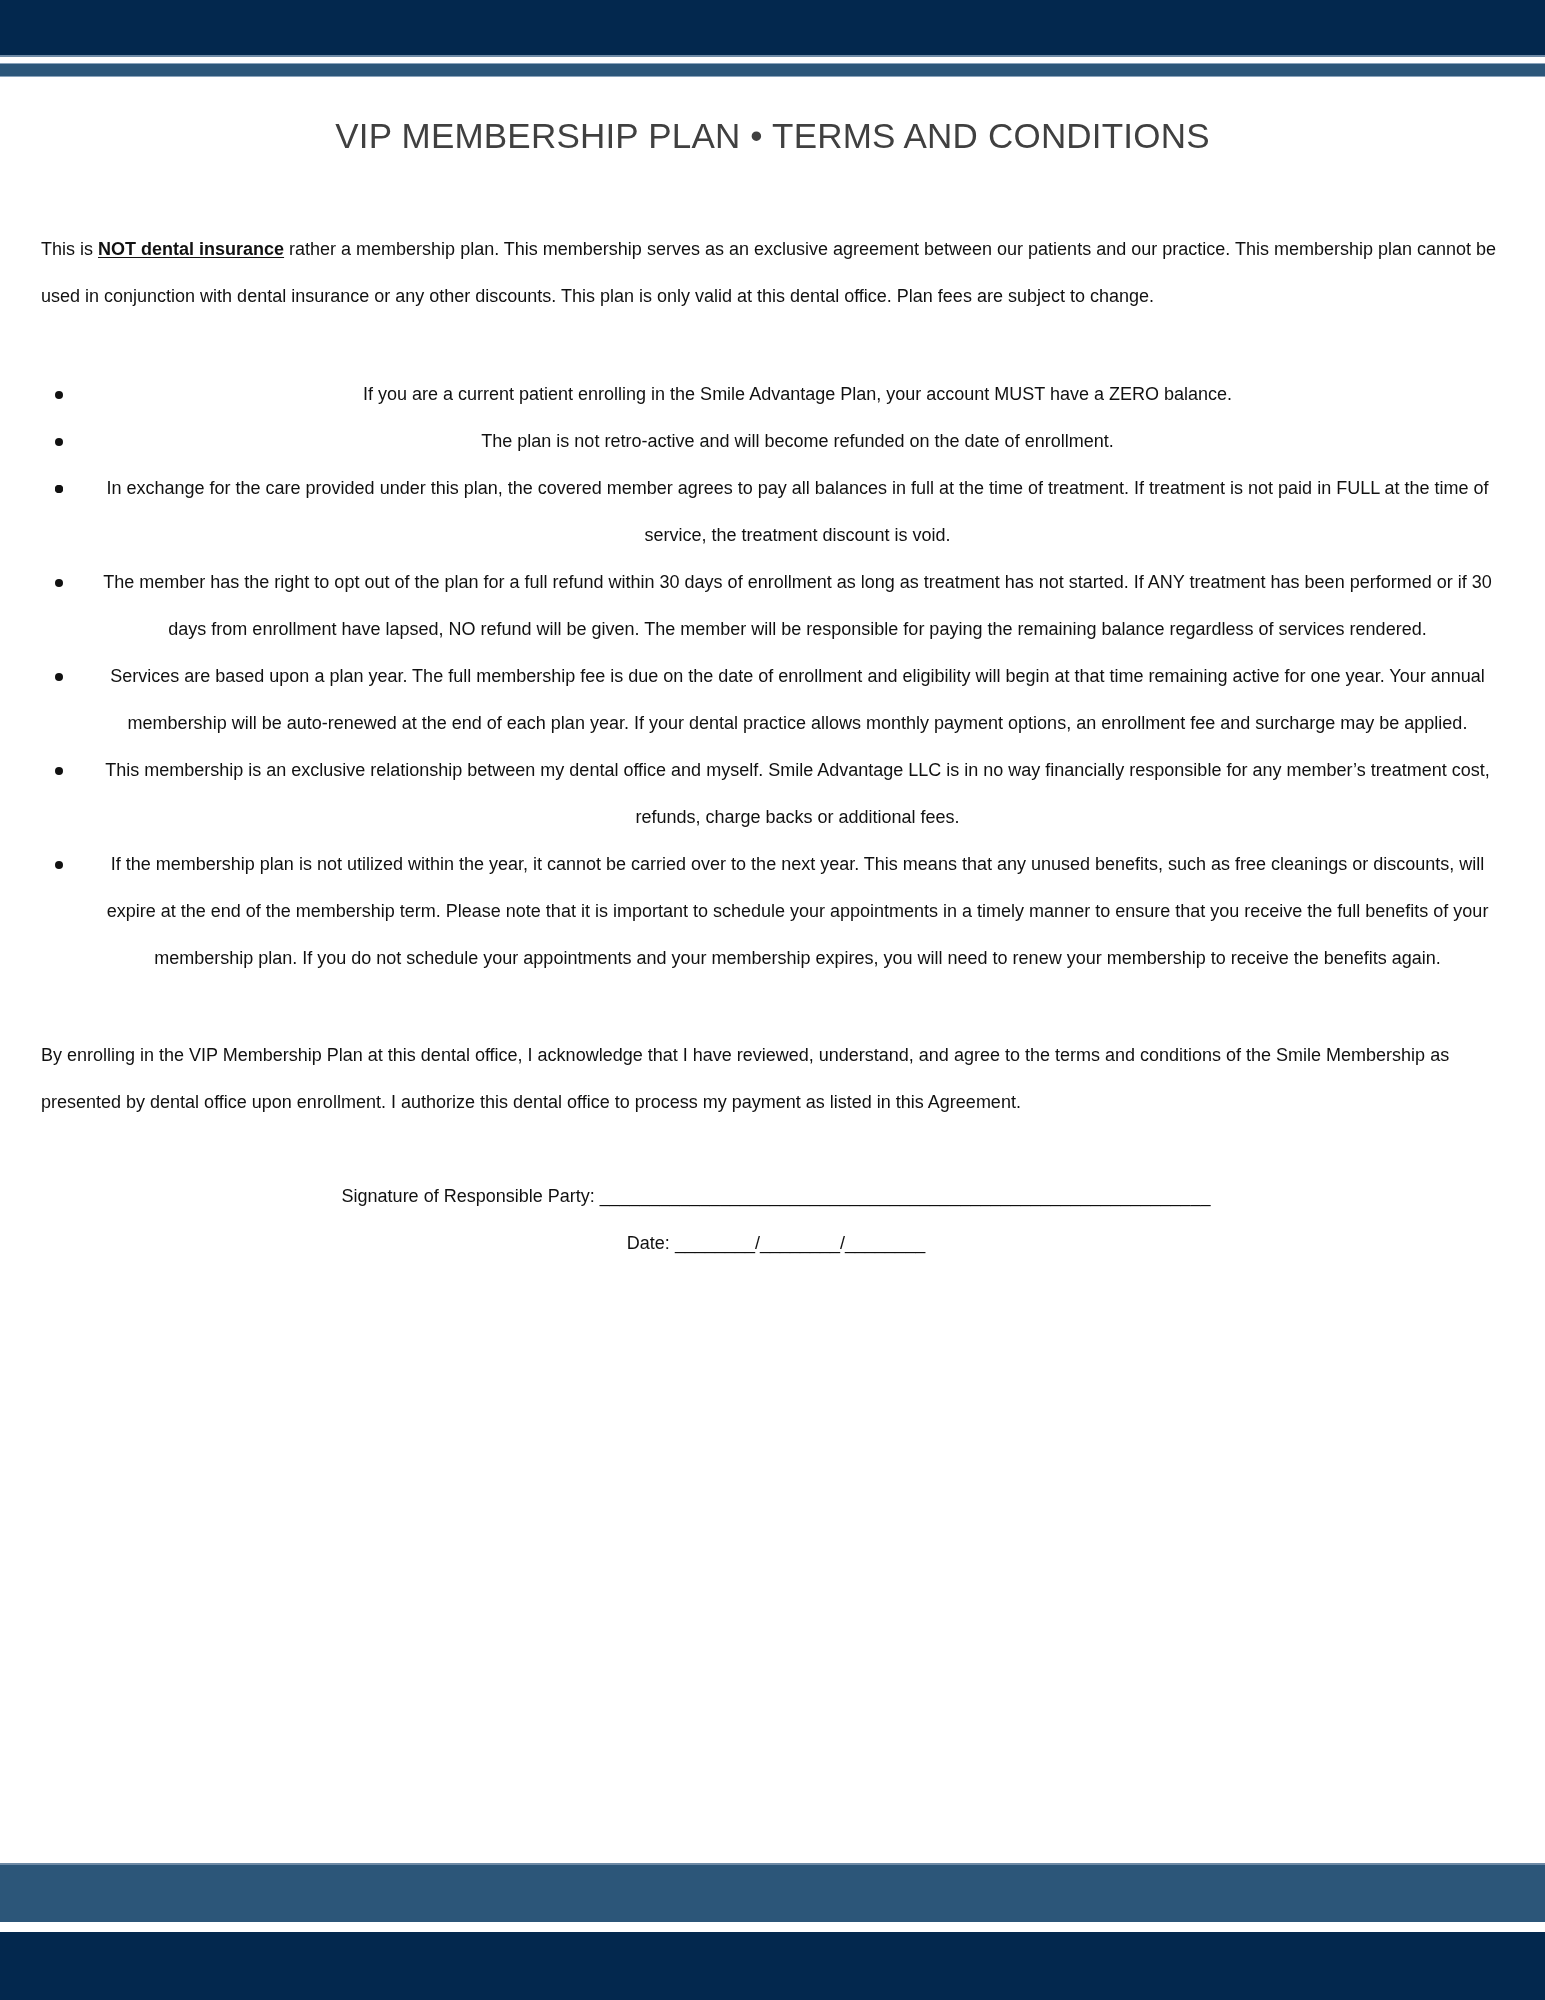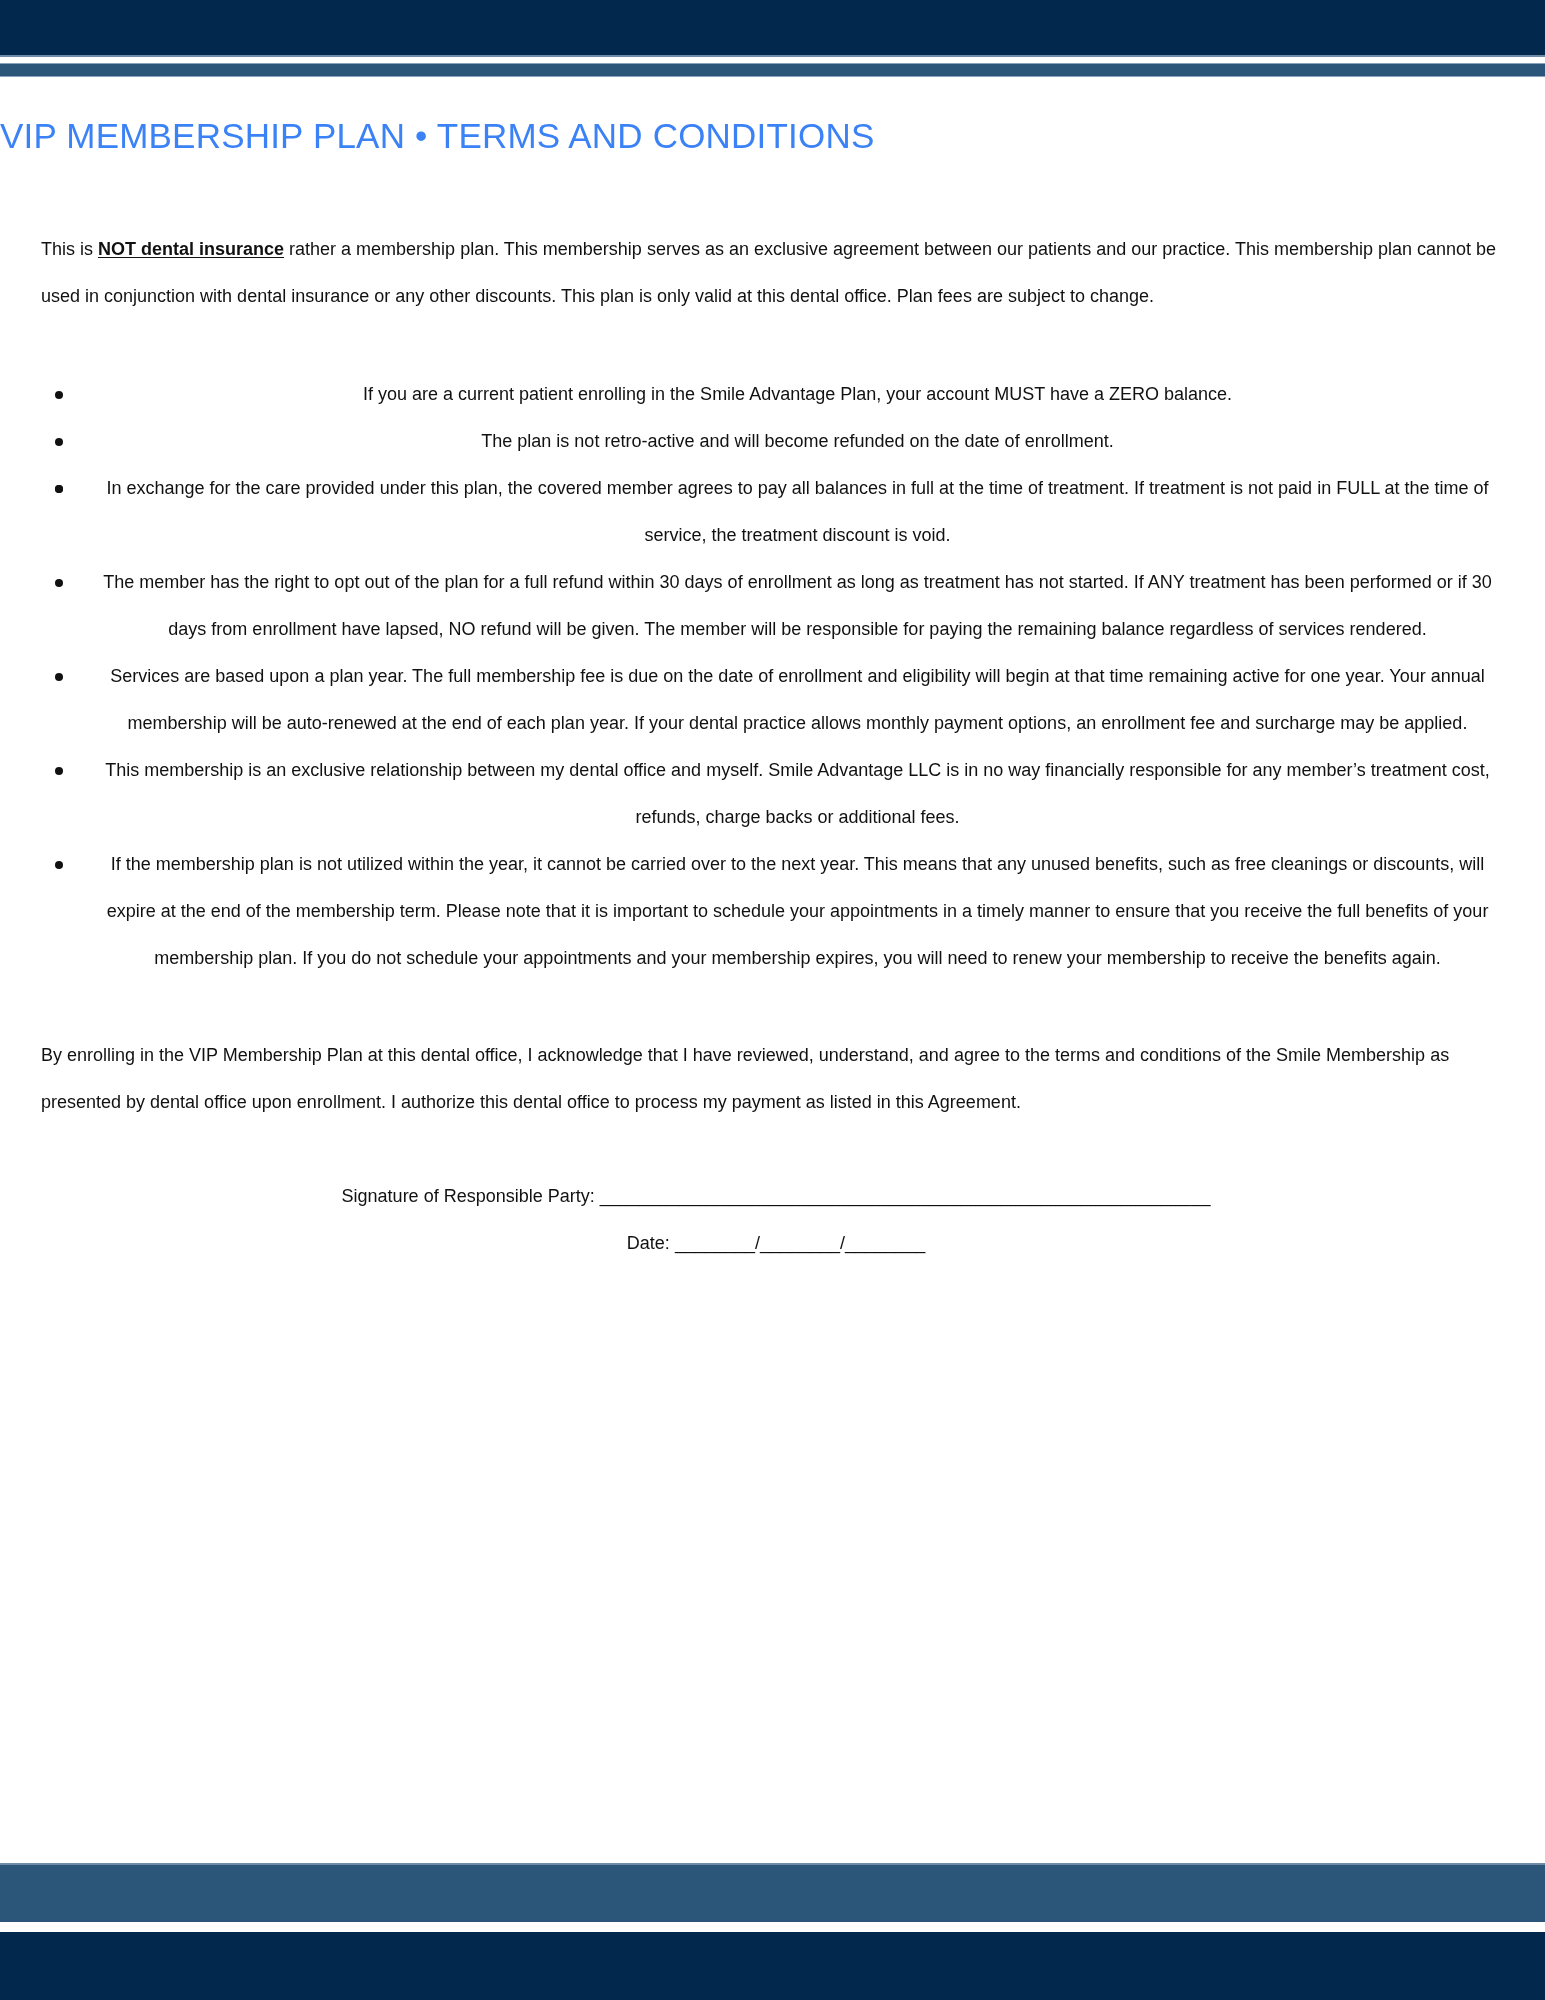--- a/index.html
+++ b/index.html
@@ -5,22 +5,22 @@
   html, body { margin: 0; padding: 0; }
   body {
     width: 1545px; height: 2000px; position: relative; overflow: hidden;
     background: #ffffff;
     font-family: "Liberation Sans", "DejaVu Sans", sans-serif;
     color: #111111;
   }
   .hdr-top { position: absolute; left: 0; top: 0; width: 1545px; height: 55px; background: #03284e; border-bottom: 2px solid #6e8aa6; }
   .hdr-stripe { position: absolute; left: 0; top: 63px; width: 1545px; height: 12px; background: #2c5679; border-top: 1px solid #8aa3bb; border-bottom: 1px solid #8aa3bb; }
   .title {
-    position: absolute; left: 0; top: 116px; width: 1545px; text-align: left;
-    font-size: 35px; color: #3b82f6; letter-spacing: 0.2px;
+    position: absolute; left: 0; top: 116px; width: 1545px; text-align: center;
+    font-size: 35px; color: #404040; letter-spacing: 0.2px;
   }
   .content { position: absolute; left: 41px; top: 226px; width: 1470px; font-size: 18px; line-height: 47px; }
   .intro { margin: 0; }
   .intro .strong { font-weight: bold; text-decoration: underline; text-decoration-thickness: 1px; text-underline-offset: 2px; }
   .terms { list-style: none; margin: 51px 0 0 0; padding: 0; }
   .terms li { position: relative; padding-left: 43px; text-align: center; }
   .terms li .bullet { position: absolute; left: 14px; top: 20px; width: 8px; height: 8px; border-radius: 50%; background: #111; }
   .ack { margin: 50px 0 0 0; }
   .sig { margin-top: 47px; text-align: center; }
   .sig-line { white-space: pre; }

